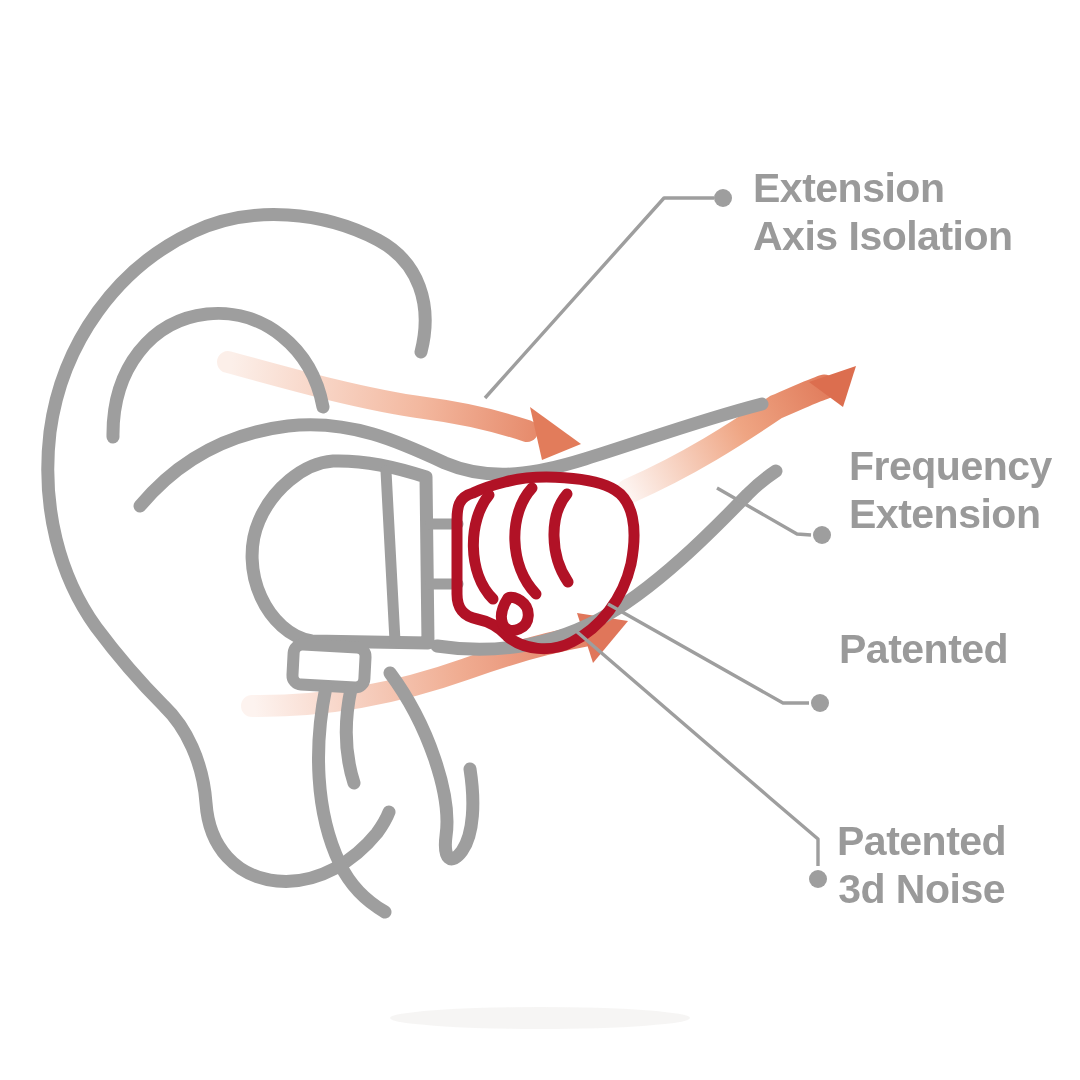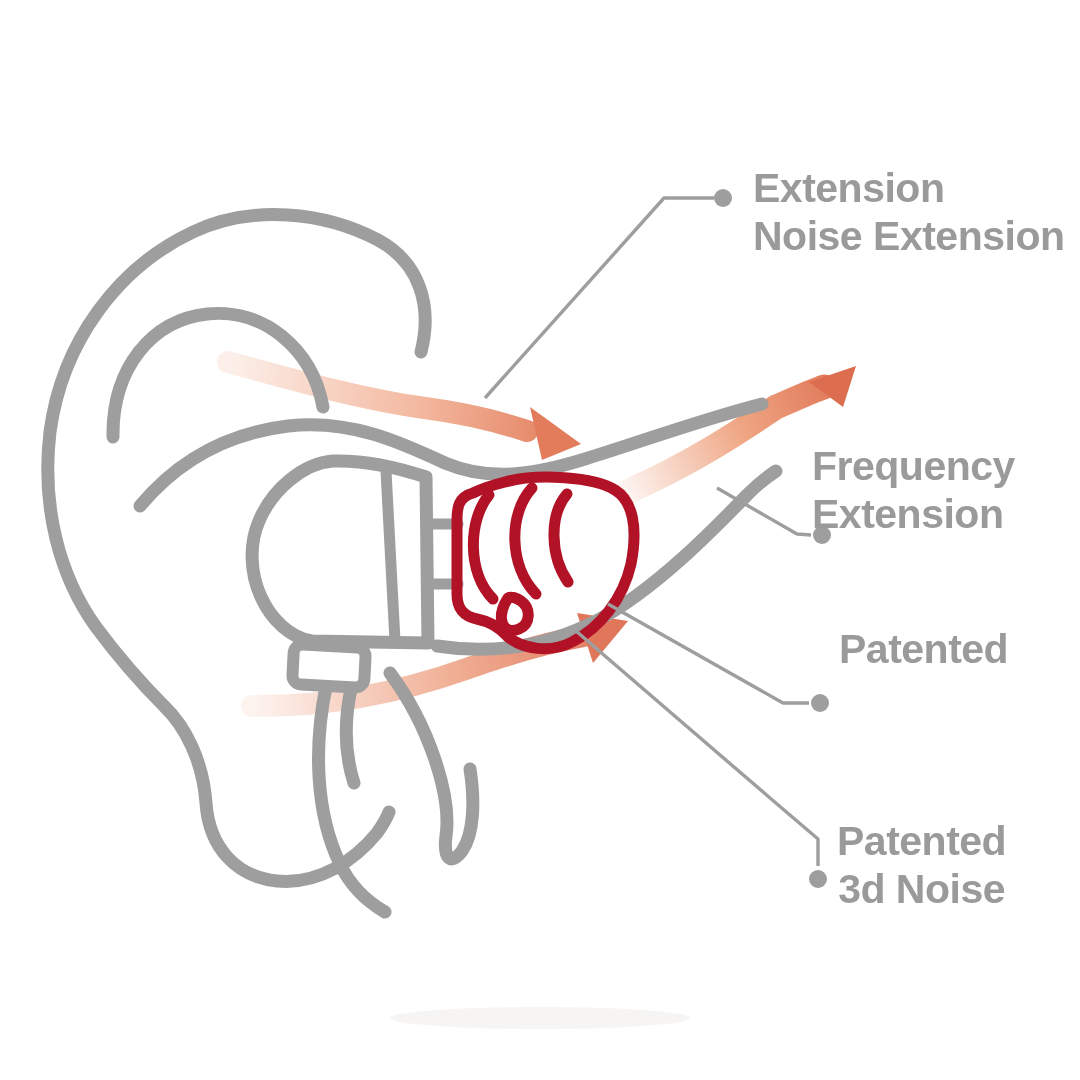--- a/index.html
+++ b/index.html
@@ -116,24 +116,24 @@
       <polyline class="leader" points="608,604 783,703 809,703"></polyline>
       <circle class="leader-dot" cx="820" cy="703" r="9"></circle>
 
       <polyline class="leader" points="576,631 770,798 818,839 818,866"></polyline>
       <circle class="leader-dot" cx="818" cy="879" r="9"></circle>
     </g>
   </svg>
 
   <div class="label" style="left:753px;top:165px;">
     <span>Extension</span>
-    <span>Noise Extension</span>
+    <span>Axis Isolation</span>
   </div>
 
-  <div class="label" style="left:812px;top:443px;">
+  <div class="label" style="left:849px;top:443px;">
     <span>Frequency</span>
     <span>Extension</span>
   </div>
 
   <div class="label" style="left:839px;top:626px;">
     <span>Patented</span>
   </div>
 
   <div class="label" style="left:837px;top:818px;text-align:center;">
     <span>Patented</span>

